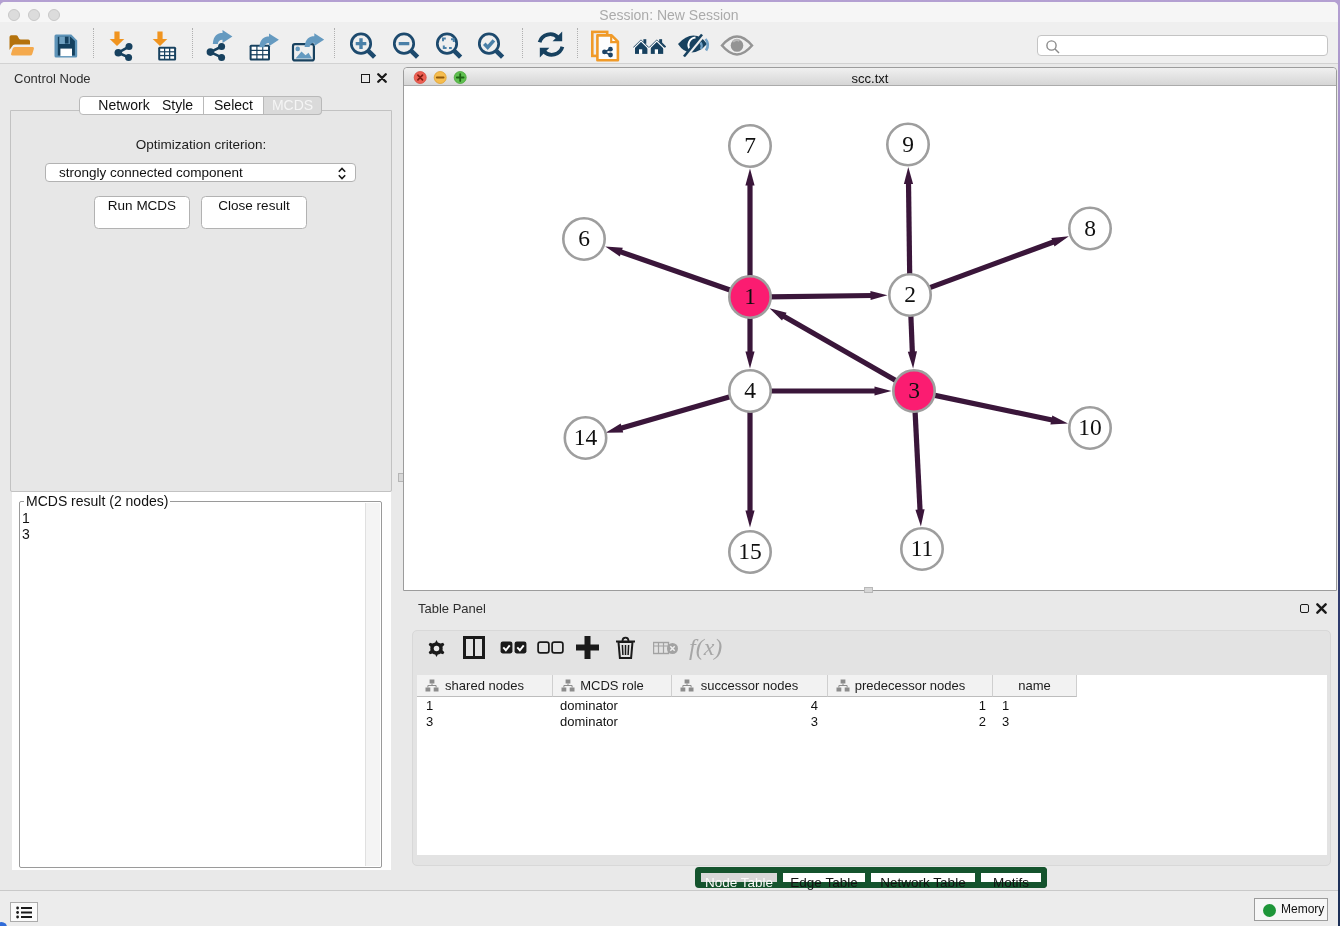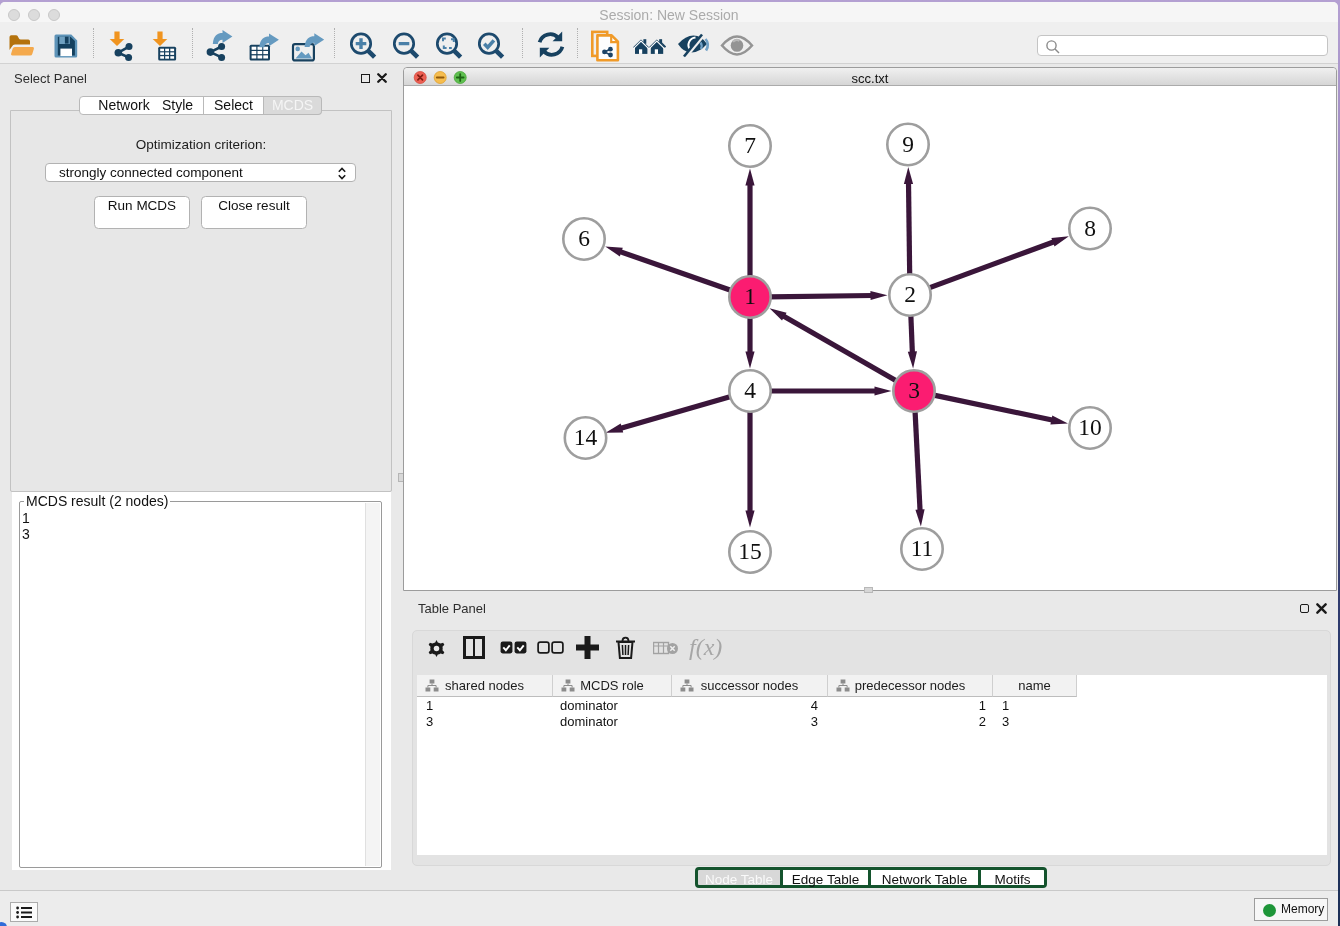--- a/index.html
+++ b/index.html
@@ -37,21 +37,21 @@
 #graph { position:absolute; left:0; top:20px; }
 
 #tbl-title { position:absolute; left:418px; top:599px; font-size:13px; color:#2e2e2e; }
 #tbl-toolbar { position:absolute; left:417px; top:626px; width:910px; height:38px; }
 #tblarea { position:absolute; left:417px; top:673px; width:910px; height:180px; background:#fff; }
 .th { position:absolute; top:0; height:22px; background:#f2f2f2; border-right:1px solid #cfcfcf; border-bottom:1px solid #bdbdbd; font-size:13px; color:#1c1c1c; text-align:center; line-height:21px; }
 .td { position:absolute; font-size:13px; color:#111; height:16px; line-height:16px; }
 .treei { position:absolute; top:4px; }
 
 #bottomtabs { position:absolute; top:865px; left:695px; height:21px; }
-.btab { position:absolute; top:0; height:21px; background:#fff; border:3px solid #14532d; font-size:13.5px; text-align:center; line-height:20px; color:#111; }
+.btab { position:absolute; top:0; height:21px; background:#fff; border:6px solid #14532d; font-size:13.5px; text-align:center; line-height:20px; color:#111; }
 
 #statusbar { position:absolute; left:0; top:888px; width:1338px; height:36px; background:#ececec; border-top:1px solid #c9c9c9; }
 #listbtn { position:absolute; left:10px; top:11px; width:28px; height:20px; background:#fafafa; border:1px solid #ababab; }
 #membtn { position:absolute; left:1254px; top:7px; width:74px; height:23px; background:#f7f7f7; border:1px solid #9c9c9c; font-size:12px; color:#111; }
 </style>
 </head>
 <body>
 <div id="app">
   <div id="titlebar">
     <div class="tl" style="left:8px;"></div>
@@ -185,21 +185,21 @@
       <circle cx="17" cy="14.5" r="6.3" fill="#949494"></circle>
       <path d="M13 10.8 a5 5 0 0 1 6.5 -1" fill="none" stroke="#b8b8b8" stroke-width="2.2"></path>
     </svg>
     <div id="searchbox">
       <svg width="18" height="18" viewBox="0 0 18 18" style="position:absolute;left:6px;top:2px">
         <circle cx="7.5" cy="7.5" r="4.6" fill="none" stroke="#8a8a8a" stroke-width="1.4"></circle>
         <path d="M11 11 l4 4" stroke="#8a8a8a" stroke-width="1.4"></path>
       </svg>
     </div>
   </div>
-  <div id="ctl-title">Select Panel</div>
+  <div id="ctl-title">Control Node</div>
   <div style="position:absolute;left:361px;top:72px;width:9px;height:9px;border:1.5px solid #1a1a1a;"></div>
   <svg style="position:absolute;left:377px;top:71px" width="10" height="10" viewBox="0 0 12 12">
       <path d="M1.5 1.5 L10.5 10.5 M10.5 1.5 L1.5 10.5" stroke="#1a1a1a" stroke-width="2.8" stroke-linecap="round"></path>
     </svg>
   <div id="tabs">
     <div class="tab" style="left:0; width:90px; border-radius:4px 0 0 4px;">Network</div>
     <div class="tab" style="left:73px; width:52px; border-left:none;">Style</div>
     <div class="tab" style="left:125px; width:60px; border-left:none;">Select</div>
     <div class="tab" style="left:185px; width:58px; border-left:none; background:#dadada; color:#f5f5f5; border-radius:0 4px 4px 0;">MCDS</div>
   </div>

